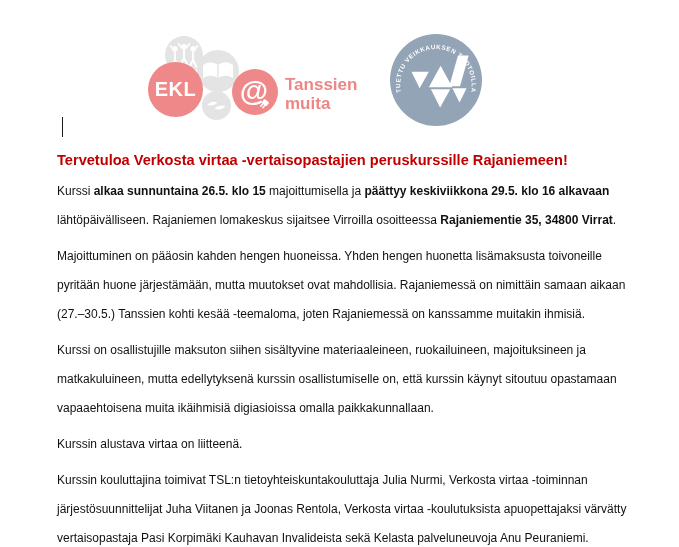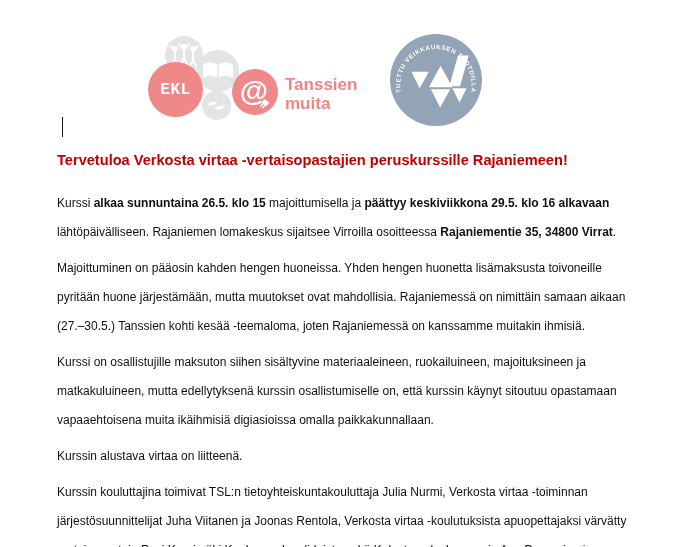--- a/index.html
+++ b/index.html
@@ -18,24 +18,24 @@
   .c-gray { background: var(--gray, #E4E4E4); }
   .c-pink { background: var(--pink, #EF8888); }
 
   .people-circle { left: 17px; top: 1px;  width: 38px; height: 38px; }
   .book-circle   { left: 49px; top: 15px; width: 42px; height: 42px; }
   .ekl-circle    { left: 0px;  top: 27px; width: 55px; height: 55px; z-index: 2; }
   .hands-circle  { left: 54px; top: 56px; width: 29px; height: 29px; }
   .at-circle     { left: 84px; top: 34px; width: 46px; height: 46px; z-index: 2; }
 
   .ekl-text {
-    font-family: Liberation Mono, monospace;
+    font-family: Liberation Sans, sans-serif;
     font-weight: bold;
     color: #ffffff;
-    font-size: 16px;
+    font-size: 20px;
     letter-spacing: 0.5px;
   }
   .wordmark {
     position: absolute; left: 137px; top: 40px;
     font-weight: bold; font-size: 17px; line-height: 19px;
     color: var(--wordmark, #EF8585);
   }
 
   
   .veikkaus { position: absolute; left: 389px; top: 33px; width: 94px; height: 94px; }
@@ -43,21 +43,21 @@
   
   .caret { position: absolute; left: 62px; top: 117px; width: 1.4px; height: 20px; background: #1a1a1a; }
 
   
   .text-col { position: absolute; left: 57px; top: 151px; width: 570px; }
   .doc-heading {
     color: var(--red, #C00000);
     font-weight: bold;
     font-size: 14.6px;
     line-height: 18px;
-    margin-bottom: 20px;
+    margin-bottom: 8px;
   }
   .text-col p {
     font-size: 12px;
     line-height: 29px;
     margin-bottom: 7px;
   }
   .text-col p .b { font-weight: bold; }
 </style>
 </head>
 <body>

